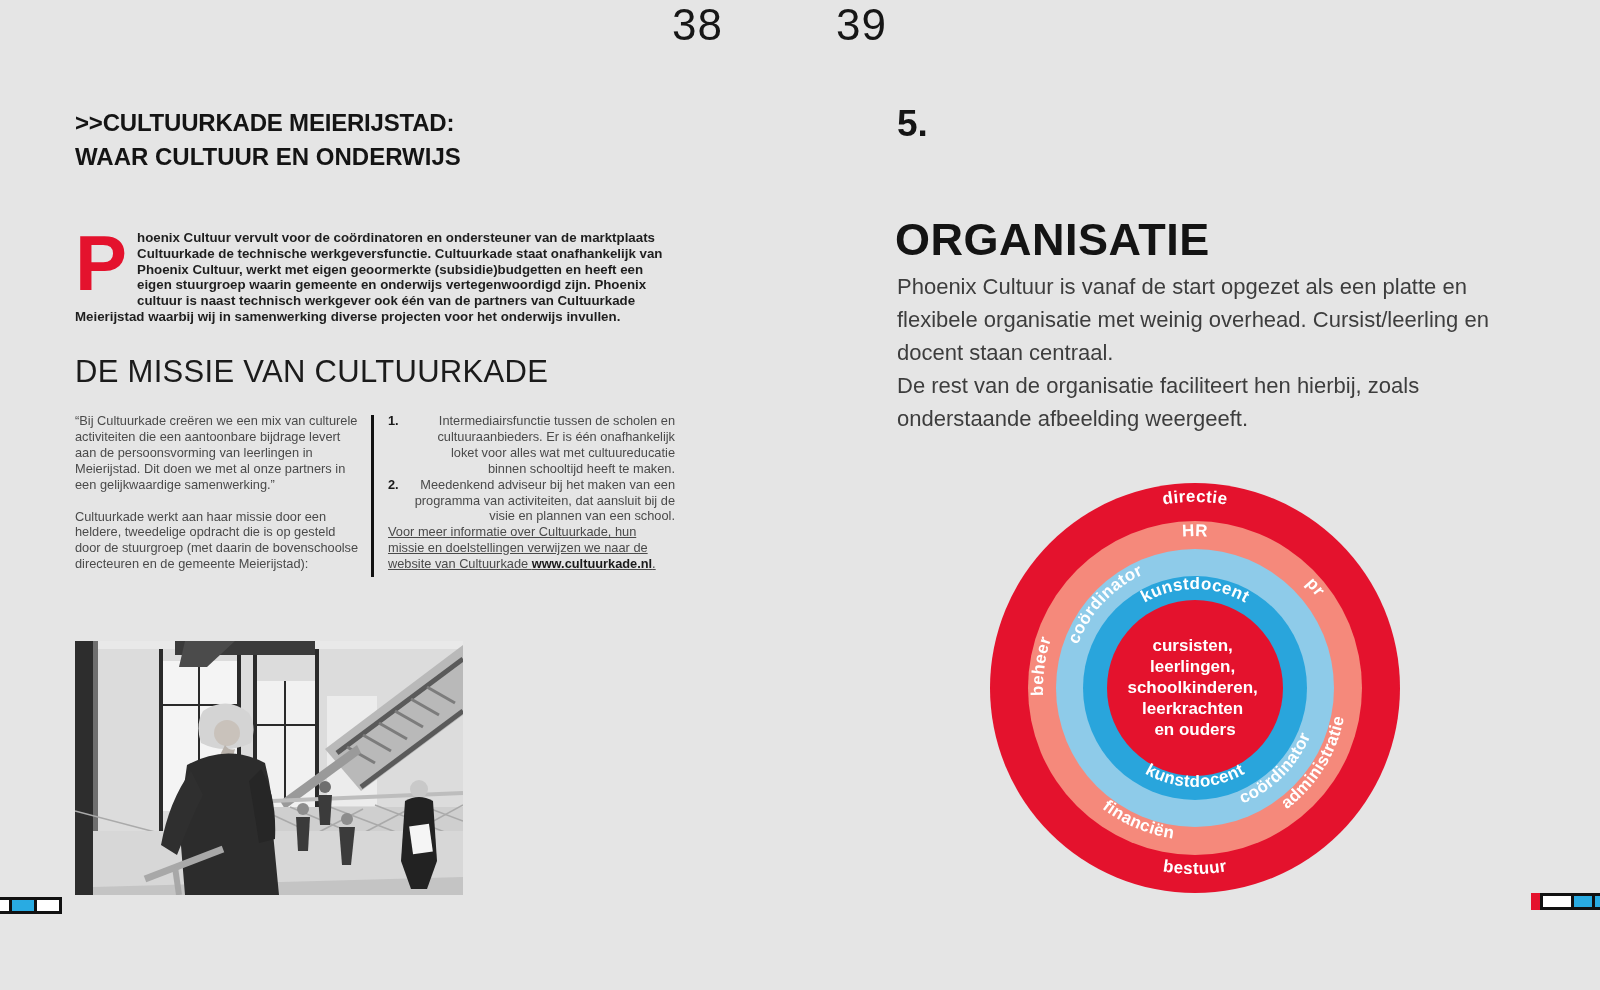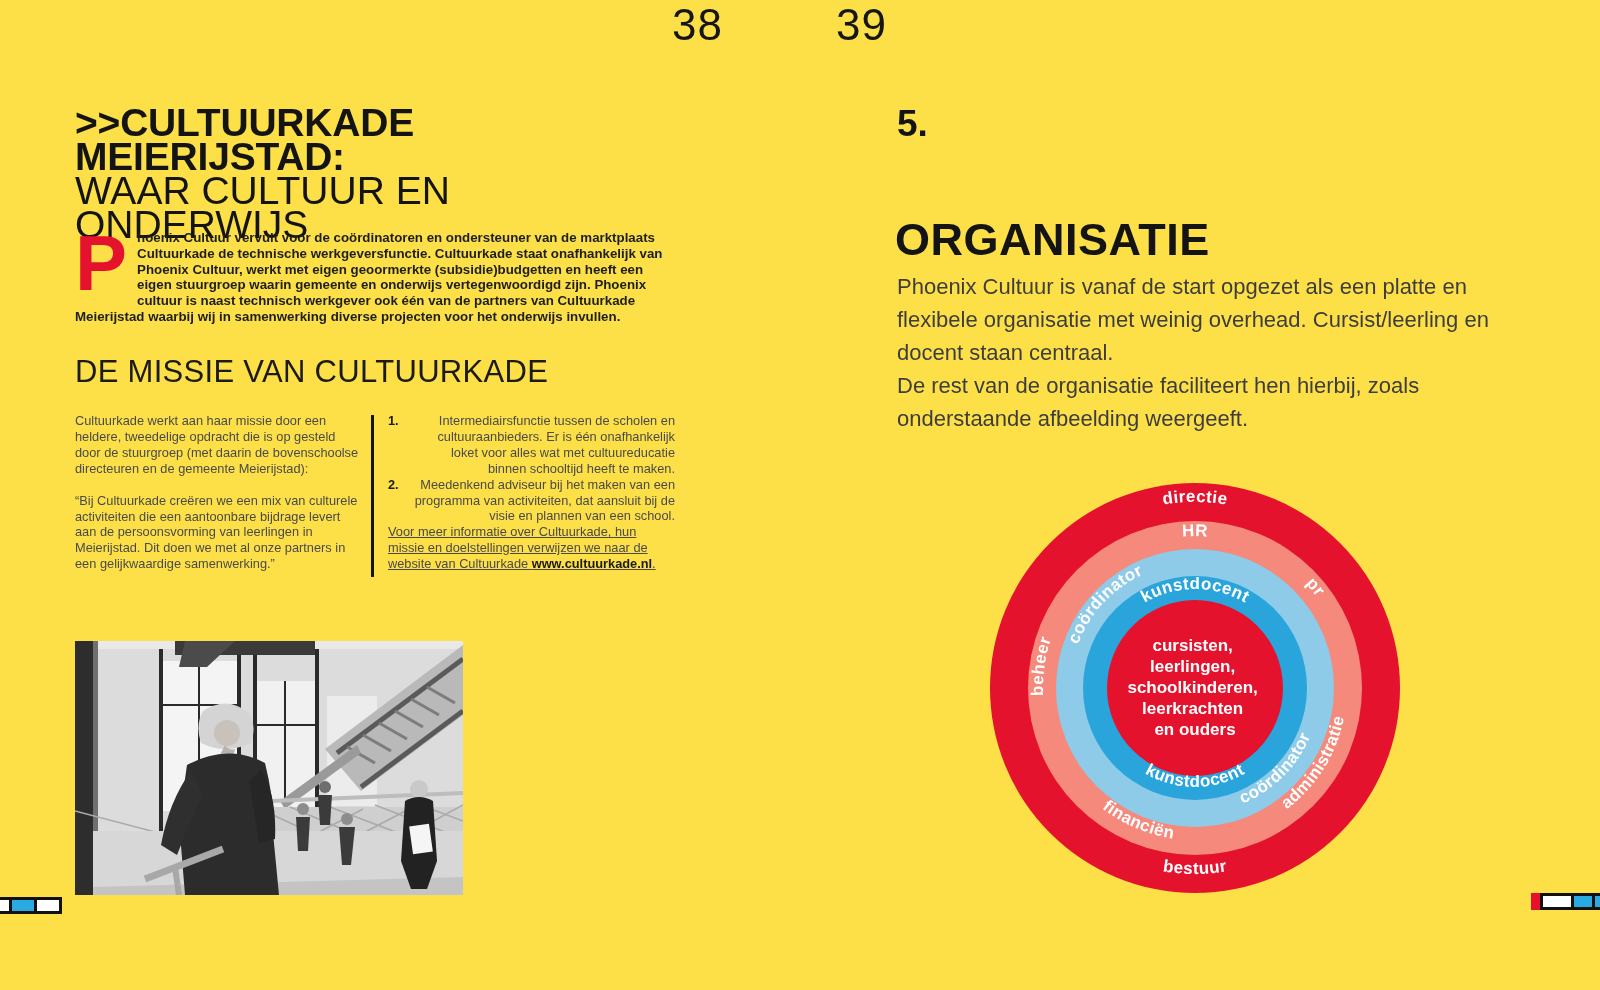--- a/index.html
+++ b/index.html
@@ -1,31 +1,31 @@
 <!DOCTYPE html>
 <html><head>
 <meta charset="utf-8">
 <style>
   * { margin:0; padding:0; box-sizing:border-box; }
   html,body { background:#fff; }
   .spread {
-    position:relative; width:1600px; height:990px; background:#fde047;
+    position:relative; width:1600px; height:990px; background:#e5e5e5;
     font-family:"Liberation Sans", sans-serif; color:#1a1a1a; overflow:hidden;
   }
   .pagenum {
     position:absolute; top:0; font-size:44px; font-weight:400; color:#161616;
     font-family:"Liberation Sans", sans-serif; letter-spacing:1px;
   }
   #pagenum-left  { left:672px; }
   #pagenum-right { left:836px; }
 
   
-  .lp-title { position:absolute; left:75px; top:106px; width:600px; line-height:34px; font-size:39px; color:#141414; }
+  .lp-title { position:absolute; left:75px; top:106px; width:600px; line-height:34px; font-size:24px; color:#141414; }
   .lp-title .t-bold { font-weight:700; letter-spacing:-0.2px; }
-  .lp-title .t-reg  { font-weight:400; }
+  .lp-title .t-reg  { font-weight:700; }
 
   .lp-intro {
     position:absolute; left:75px; top:230px; width:590px;
     font-size:13.3px; line-height:15.8px; font-weight:700; color:#1e1e1e;
     text-align:left;
   }
   .dropcap {
     float:left; font-size:78px; line-height:62px; font-weight:700;
     color:#e4122d; margin:2px 10px 0 0; font-family:"Liberation Sans", sans-serif;
   }
@@ -85,22 +85,22 @@
   </div>
 
   <div class="lp-intro">
     <span class="dropcap">P</span><span>hoenix Cultuur vervult voor de coördinatoren en ondersteuner van de marktplaats Cultuurkade de technische werkgeversfunctie. Cultuurkade staat onafhankelijk van Phoenix Cultuur, werkt met eigen geoormerkte (subsidie)budgetten en heeft een eigen stuurgroep waarin gemeente en onderwijs vertegenwoordigd zijn. Phoenix cultuur is naast technisch werkgever ook één van de partners van Cultuurkade Meierijstad waarbij wij in samenwerking diverse projecten voor het onderwijs invullen.</span>
   </div>
 
   <div class="lp-missie">DE MISSIE VAN CULTUURKADE</div>
 
   <div class="lp-cols">
     <div class="col-left">
+      <p>“Bij Cultuurkade creëren we een mix van culturele activiteiten die een aantoonbare bijdrage levert aan de persoonsvorming van leerlingen in Meierijstad. Dit doen we met al onze partners in een gelijkwaardige samenwerking.”</p>
       <p>Cultuurkade werkt aan haar missie door een heldere, tweedelige opdracht die is op gesteld door de stuurgroep (met daarin de bovenschoolse directeuren en de gemeente Meierijstad):</p>
-      <p>“Bij Cultuurkade creëren we een mix van culturele activiteiten die een aantoonbare bijdrage levert aan de persoonsvorming van leerlingen in Meierijstad. Dit doen we met al onze partners in een gelijkwaardige samenwerking.”</p>
     </div>
     <div class="col-divider"></div>
     <div class="col-right">
       <div class="list-item">
         <span class="num">1.</span>
         <span class="itxt">Intermediairsfunctie tussen de scholen en cultuuraanbieders. Er is één onafhankelijk loket voor alles wat met cultuureducatie binnen schooltijd heeft te maken.</span>
       </div>
       <div class="list-item">
         <span class="num">2.</span>
         <span class="itxt">Meedenkend adviseur bij het maken van een programma van activiteiten, dat aansluit bij de visie en plannen van een school.</span>

